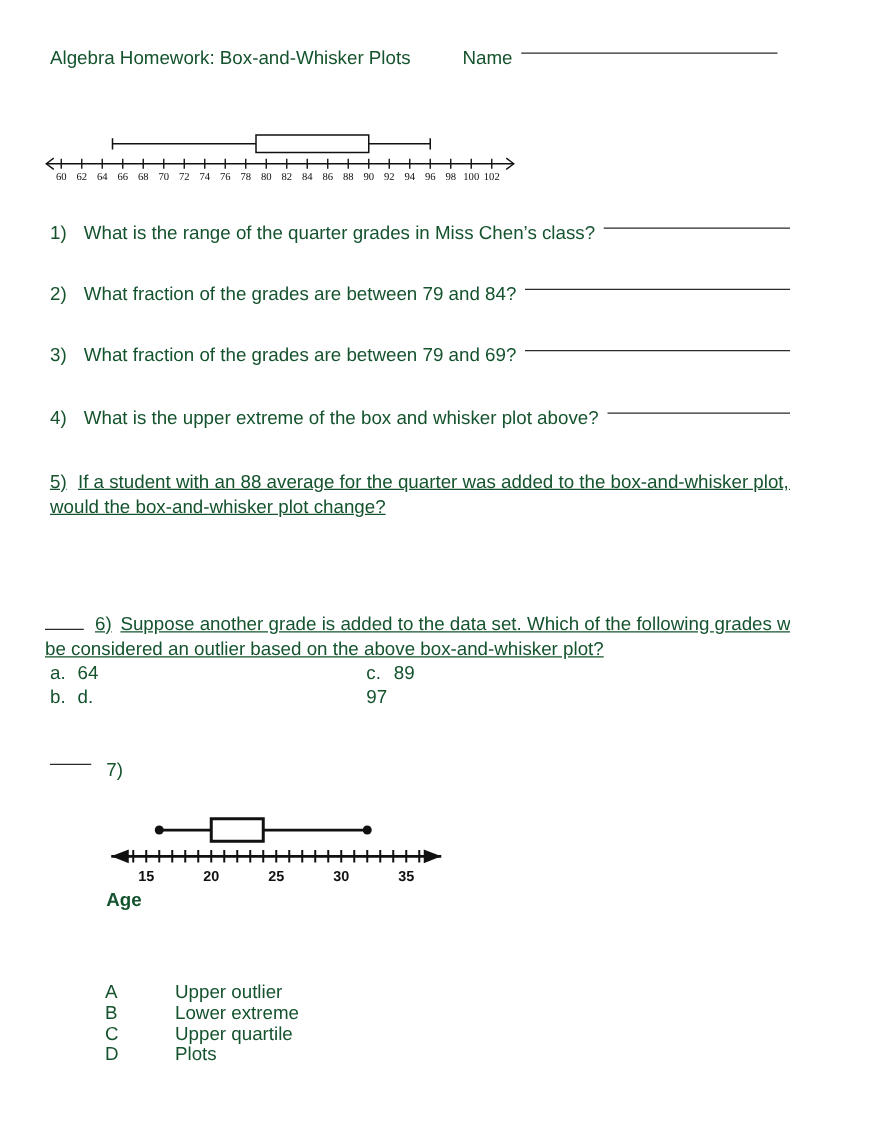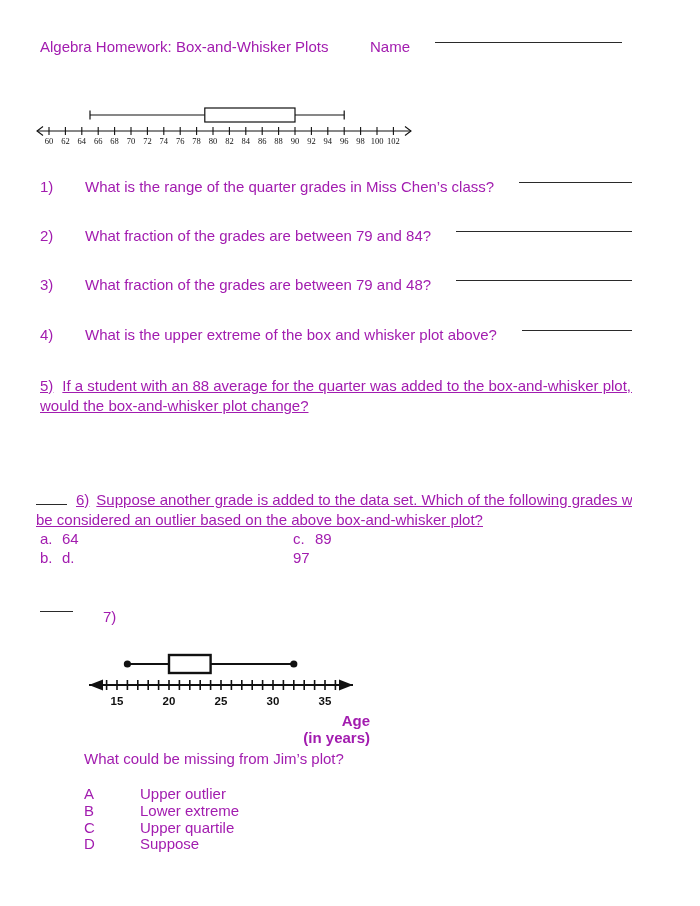--- a/index.html
+++ b/index.html
@@ -1,39 +1,39 @@
 <!DOCTYPE html>
 <html><head>
 <meta charset="utf-8">
 <style>
   html,body{margin:0;padding:0;background:#fff;}
   .sheet{
     position:relative;width:632px;height:906px;background:#ffffff;
-    font-family:"Liberation Sans",sans-serif;font-size:15px;color:#a21caf;
+    font-family:"Liberation Sans",sans-serif;font-size:15px;color:#14532d;
     overflow:hidden;
   }
   .abs{position:absolute;}
-  .qrow{display:flex;align-items:flex-end;white-space:nowrap;gap:18px;}
+  .qrow{display:flex;align-items:flex-end;white-space:nowrap;}
   .qnum{flex:0 0 27px;}
   .blank{
     flex:1 1 auto;min-width:20px;height:1px;align-self:baseline;
     border-bottom:1.3px solid #2a2a2a;position:relative;top:3px;margin-left:7px;
   }
   .para{line-height:20px;text-decoration:underline;}
   .intro{font-style:italic;line-height:20px;}
   .lead-blank{
     display:inline-block;width:31px;height:13px;border-bottom:1.3px solid #2a2a2a;
   }
   .qn-inline{padding:0 7px 0 9px;}
   .opt-grid6{
     display:grid;grid-template-columns:22px 231px 22px auto;line-height:18.5px;
   }
   .opt-rows7 .row{display:flex;line-height:16.8px;}
   .opt-rows7 .key{flex:0 0 56px;}
-  .axis-title{font-weight:bold;text-align:right;line-height:17px;}
+  .axis-title{font-weight:bold;text-align:left;line-height:17px;}
   svg{display:block;}
 </style>
 </head>
 <body>
 
 <div class="sheet">
 
   <div class="abs" style="left:40px;top:38px;">Algebra Homework: Box-and-Whisker Plots</div>
   <div class="abs qrow" style="left:370px;top:38px;width:252px;">
     <span>Name</span>
@@ -101,21 +101,21 @@
     <span>What is the range of the quarter grades in Miss Chen’s class?</span>
     <span class="blank"></span>
   </div>
   <div class="abs qrow" style="left:40px;top:227px;width:597px;">
     <span class="qnum">2)</span>
     <span>What fraction of the grades are between 79 and 84?</span>
     <span class="blank"></span>
   </div>
   <div class="abs qrow" style="left:40px;top:276px;width:607px;">
     <span class="qnum">3)</span>
-    <span>What fraction of the grades are between 79 and 48?</span>
+    <span>What fraction of the grades are between 79 and 69?</span>
     <span class="blank"></span>
   </div>
   <div class="abs qrow" style="left:40px;top:326px;width:592px;">
     <span class="qnum">4)</span>
     <span>What is the upper extreme of the box and whisker plot above?</span>
     <span class="blank"></span>
   </div>
 
   <div class="abs para" style="left:40px;top:376px;width:632px;">
     <span style="padding-right:9px;">5)</span><span>If a student with an 88 average for the quarter was added to the box-and-whisker plot, how would the box-and-whisker plot change?</span>
@@ -172,37 +172,35 @@
       <text x="188" y="57" text-anchor="middle" fill="#111" font-family="Liberation Sans, sans-serif" font-size="11.5px" font-weight="bold">30</text>
       <text x="240" y="57" text-anchor="middle" fill="#111" font-family="Liberation Sans, sans-serif" font-size="11.5px" font-weight="bold">35</text>
       <line x1="42.4" y1="16" x2="84" y2="16" stroke="#111" stroke-width="2.2"></line>
       <line x1="125.60000000000001" y1="16" x2="208.8" y2="16" stroke="#111" stroke-width="2.2"></line>
       <circle cx="42.4" cy="16" r="3.6" fill="#111"></circle>
       <circle cx="208.8" cy="16" r="3.6" fill="#111"></circle>
       <rect x="84" y="7" width="41.60000000000001" height="18" fill="#fff" stroke="#111" stroke-width="2.4"></rect>
     </svg>
   <div class="abs axis-title" style="left:85px;top:712px;width:285px;">
     <div>Age</div>
-    <div>(in years)</div>
-  </div>
-
-  <div class="abs" style="left:84px;top:750px;">What could be missing from Jim’s plot?</div>
+  </div>
+
 
   <div class="abs opt-rows7" style="left:84px;top:786px;">
     <div class="row">
       <span class="key">A</span>
       <span>Upper outlier</span>
     </div>
     <div class="row">
       <span class="key">B</span>
       <span>Lower extreme</span>
     </div>
     <div class="row">
       <span class="key">C</span>
       <span>Upper quartile</span>
     </div>
     <div class="row">
       <span class="key">D</span>
-      <span>Suppose</span>
+      <span>Plots</span>
     </div>
   </div>
 
 </div>
 
 </body></html>

